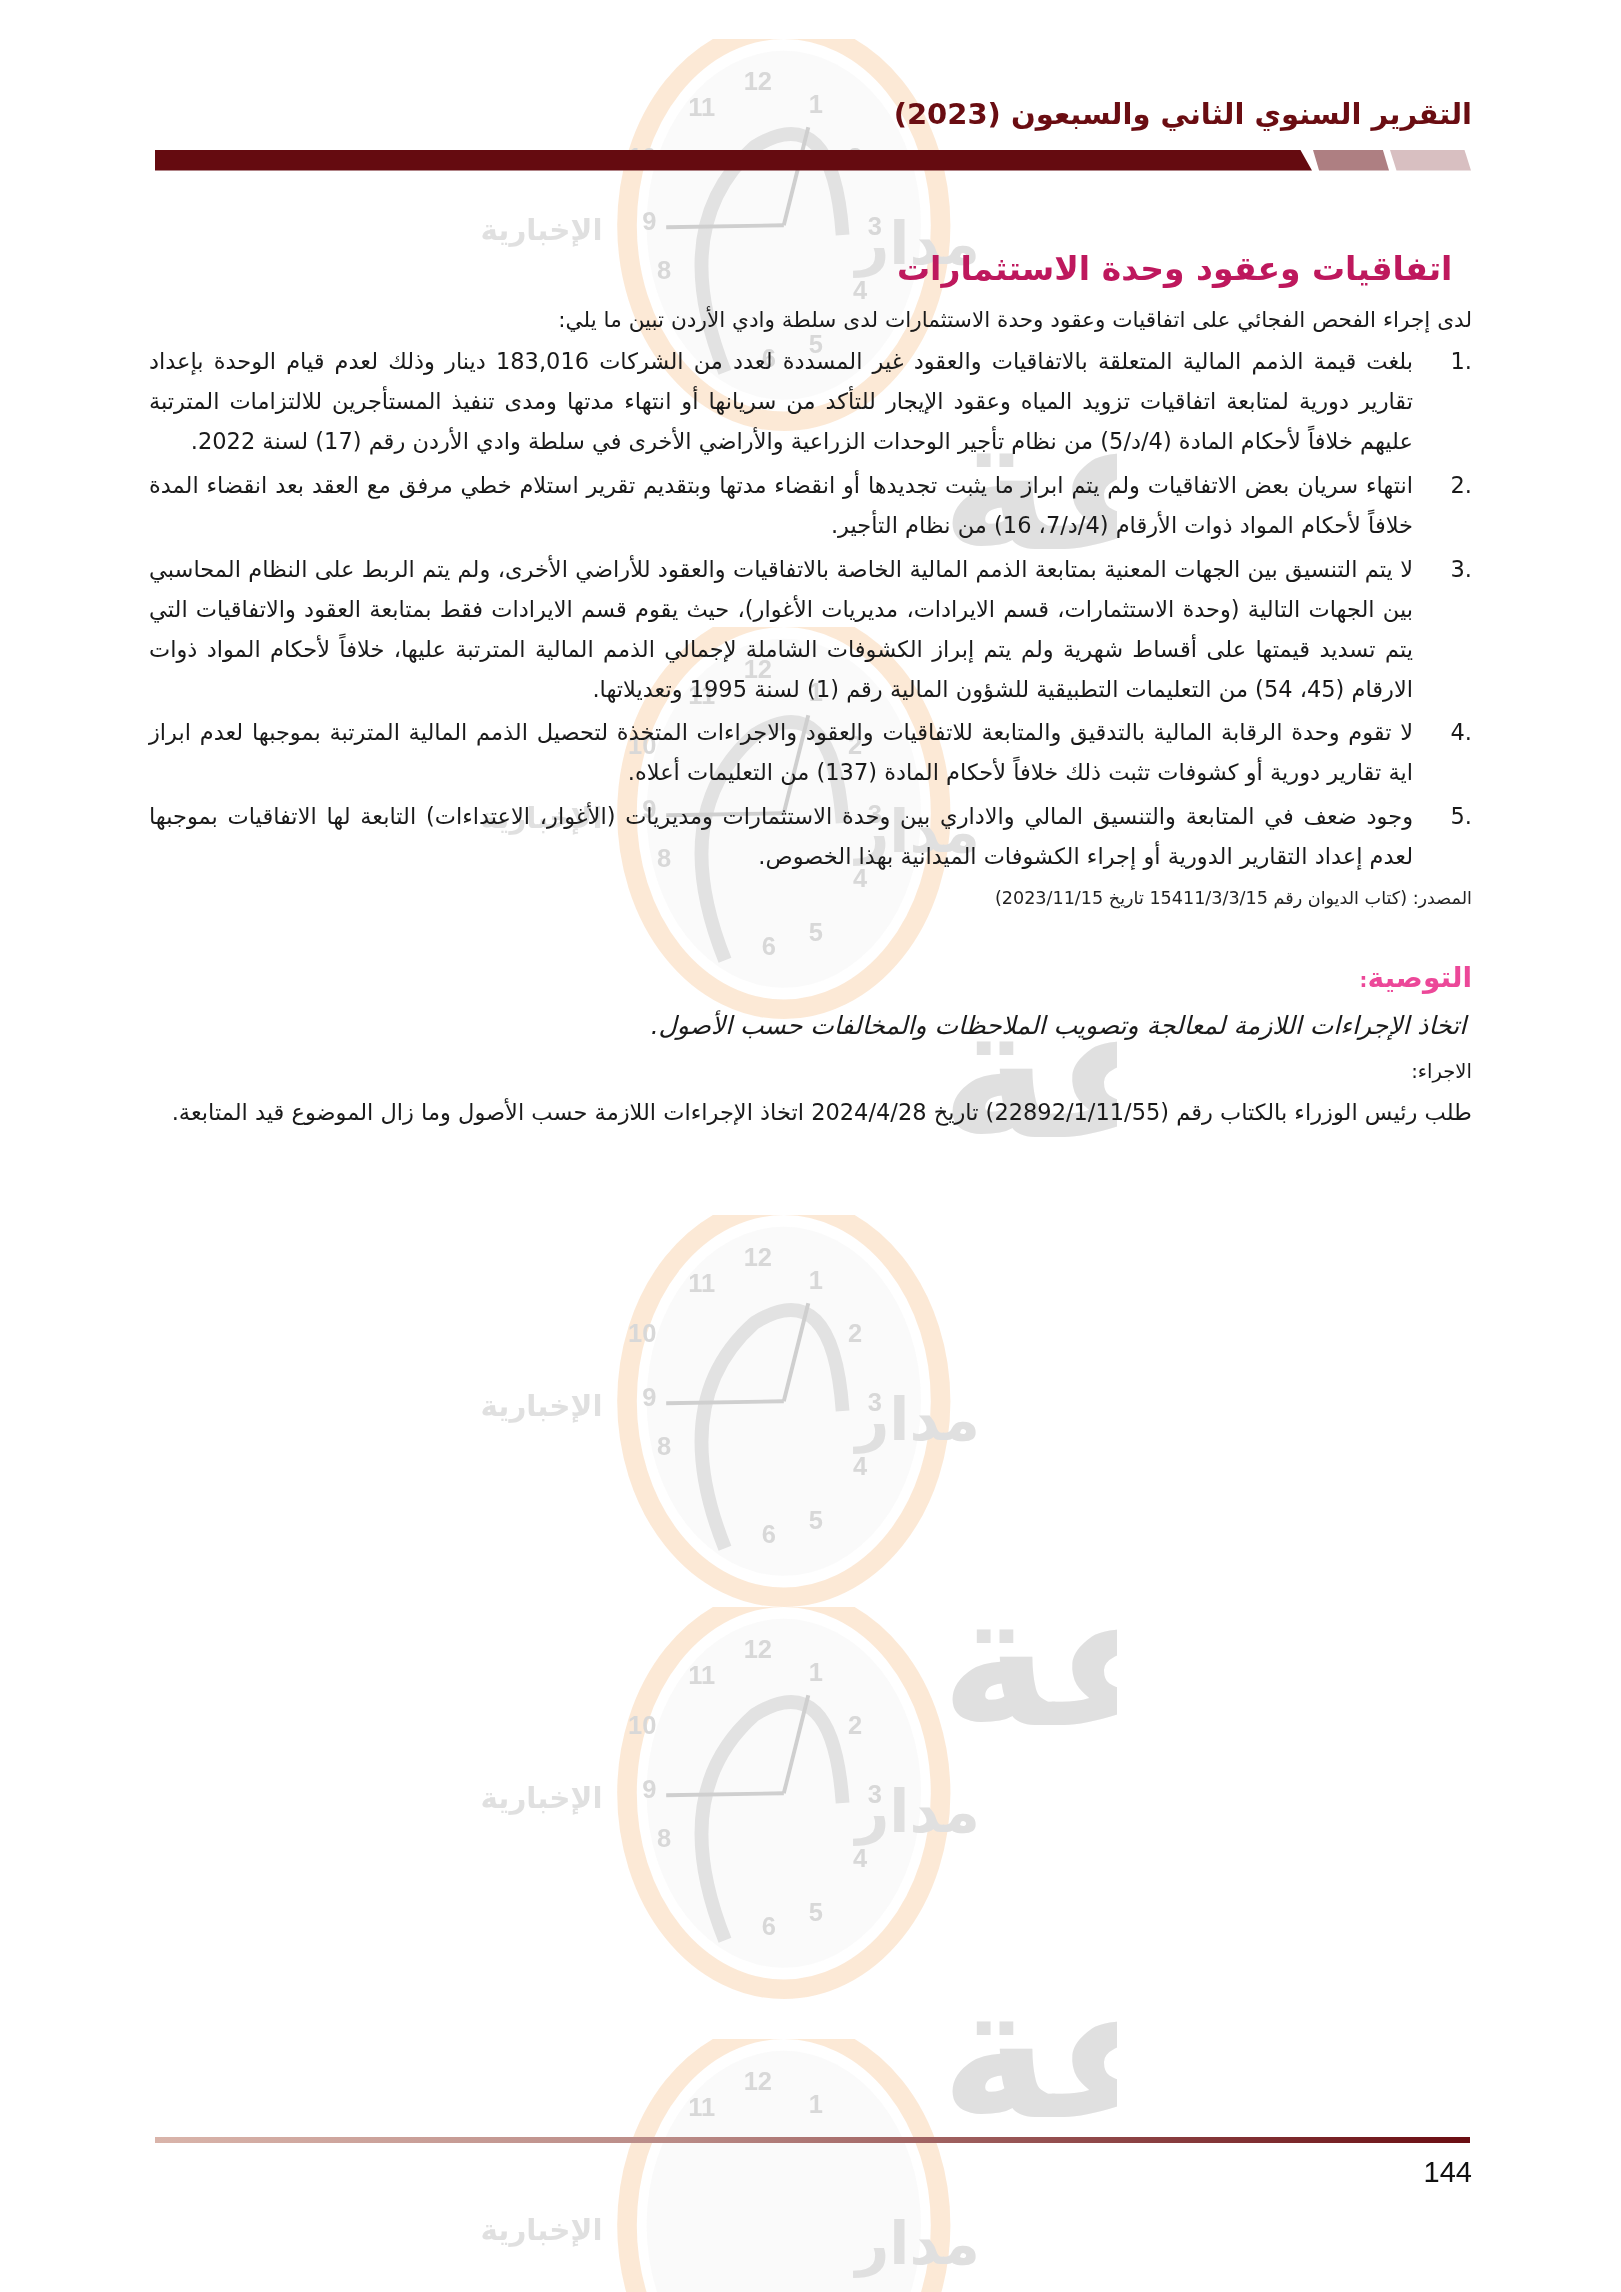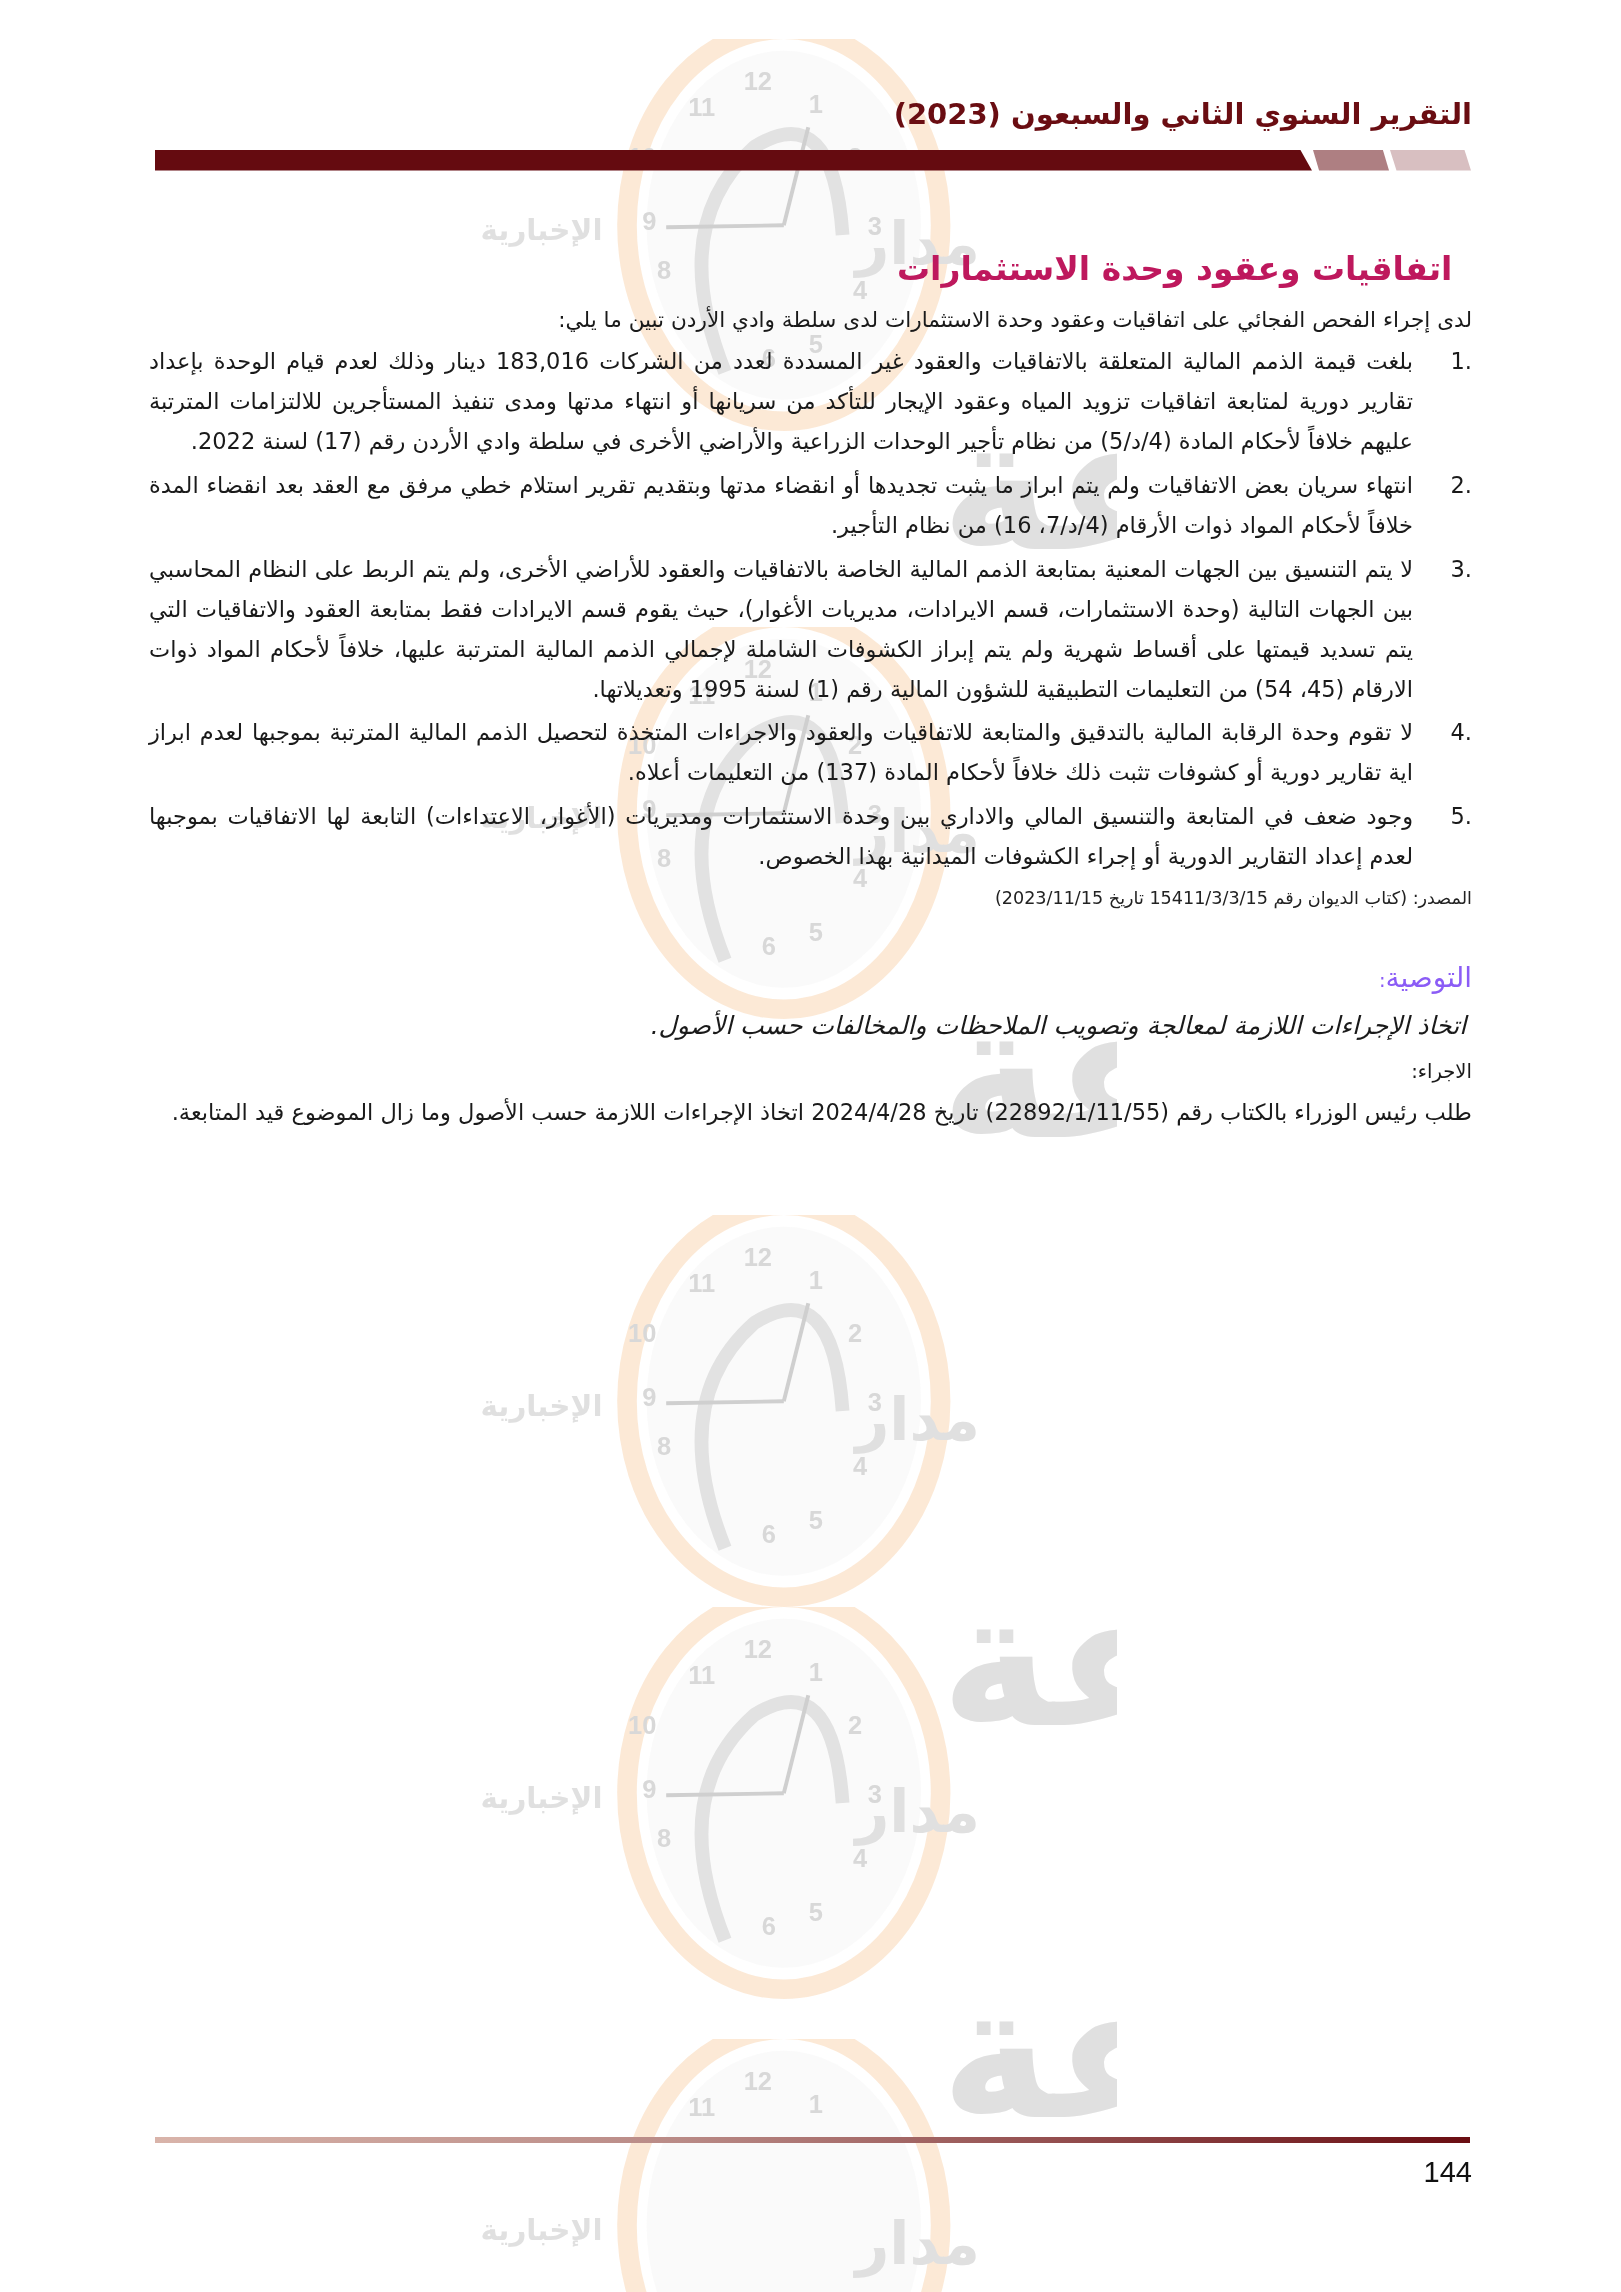--- a/index.html
+++ b/index.html
@@ -22,21 +22,21 @@
     
     .content { position:absolute; top:245px; right:149px; width:1323px; direction:rtl; }
     .section-title { font-size:33px; font-weight:bold; color:#be185d; margin:0 19.6px 7.8px 0; line-height:47px; }
     .intro { font-size:21.6px; line-height:39px; margin:0; }
     ol.findings { list-style:none; margin:2px 0 0 0; padding:0; }
     ol.findings li { position:relative; padding-right:59px; font-size:22.5px; line-height:40px;
                      text-align:justify; margin-bottom:3.9px; }
     ol.findings li .num { position:absolute; right:0; top:0; width:39px; text-align:right; direction:ltr; }
     .source { font-size:17.6px; line-height:29px; margin-top:7.8px; color:#222; }
 
-    .rec-title { font-size:28px; font-weight:normal; color:#8b5cf6; margin-top:43px; line-height:43px; }
+    .rec-title { font-size:28px; font-weight:bold; color:#ec4899; margin-top:43px; line-height:43px; }
     .rec-title .colon { font-size:19.6px; }
     .rec-text { font-size:25px; line-height:39px; margin:3.9px 5.9px 0 0;font-style:italic; }
     .action-label { font-size:19.6px; line-height:39px; margin-top:7px; }
     .action-text { font-size:22.5px; line-height:43px; text-align:justify; }
 
     
     .ftr-line { position:absolute; top:2137px; left:155px; width:1315px; height:5.9px;
                 background:linear-gradient(to right,#d9b4aa 0%,#b98a86 40%,#6a0d12 100%); }
     .page-num { position:absolute; top:2156px; right:149px; font-size:29px; color:#111;
                 font-family:"Liberation Sans", sans-serif;margin-left:44px; }

